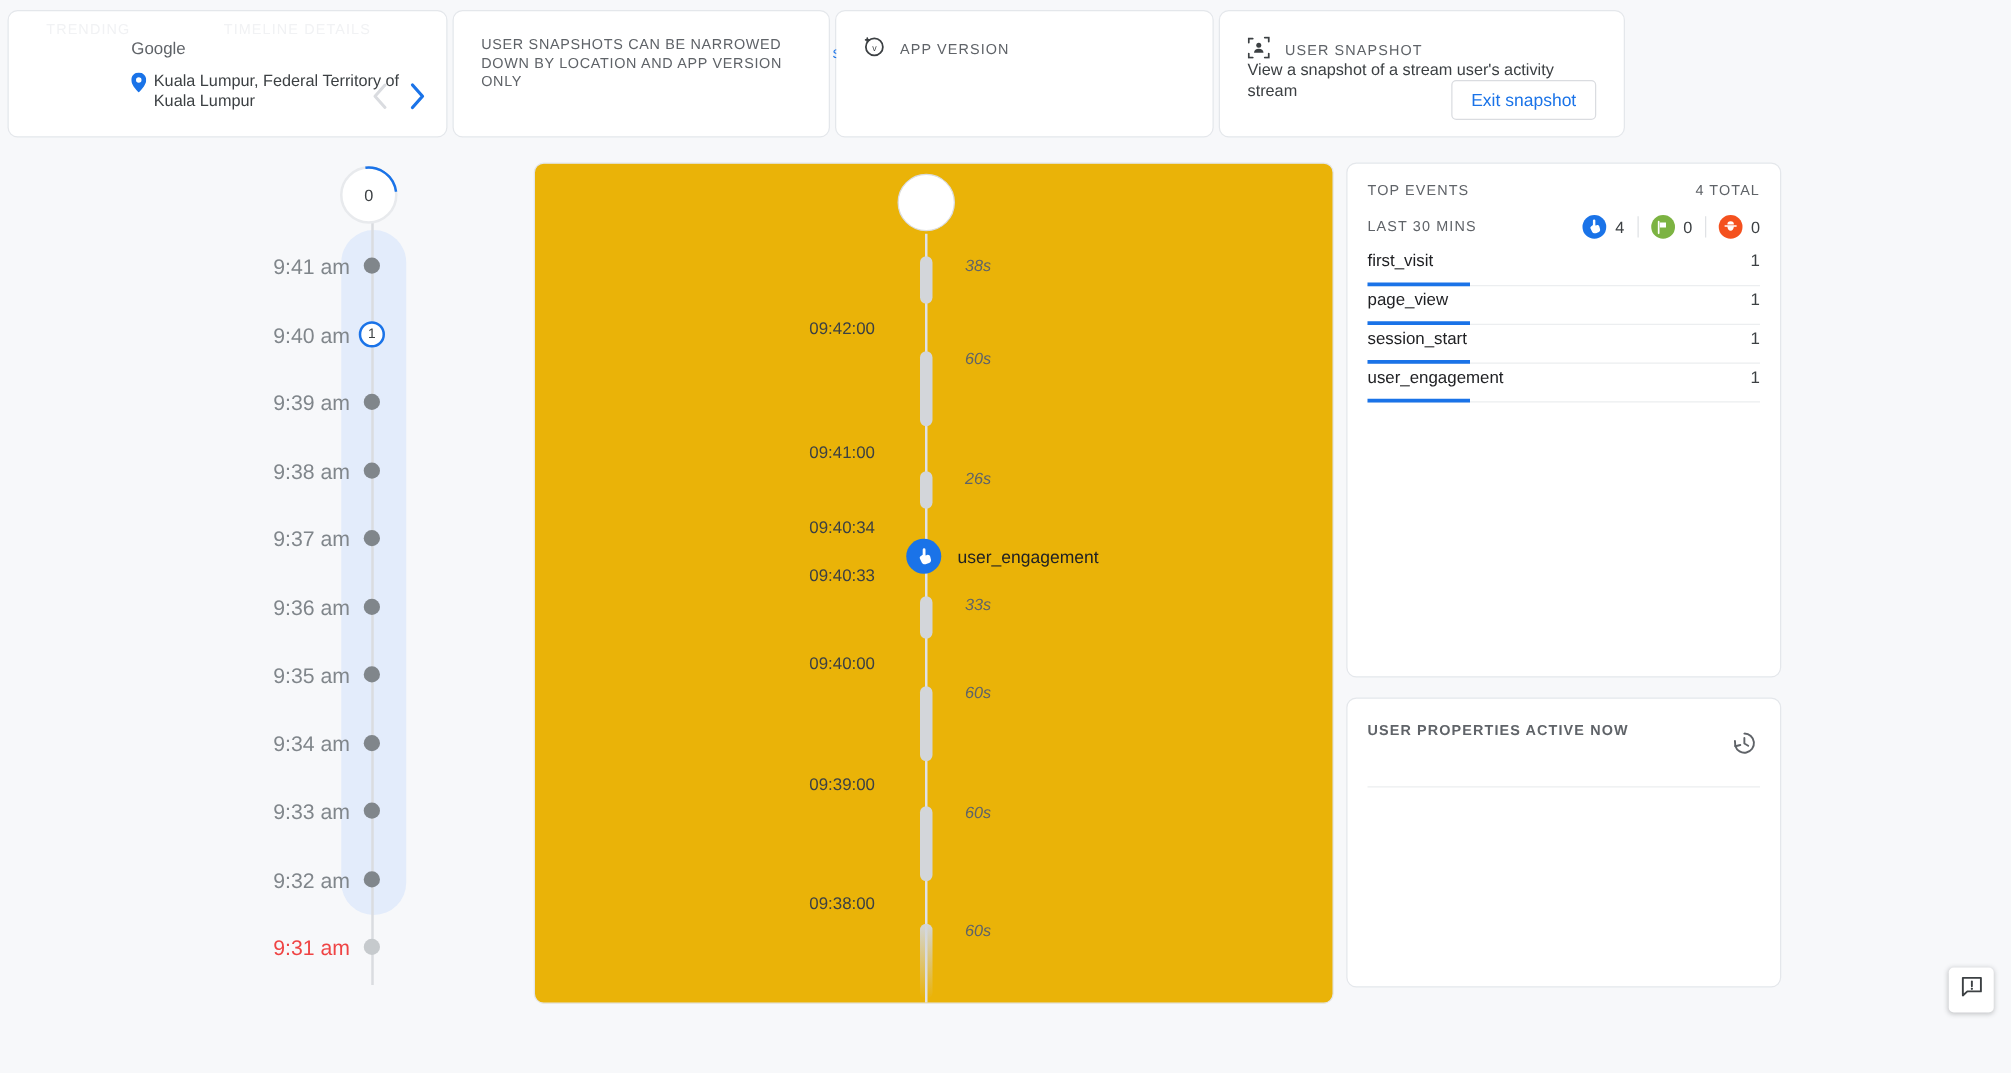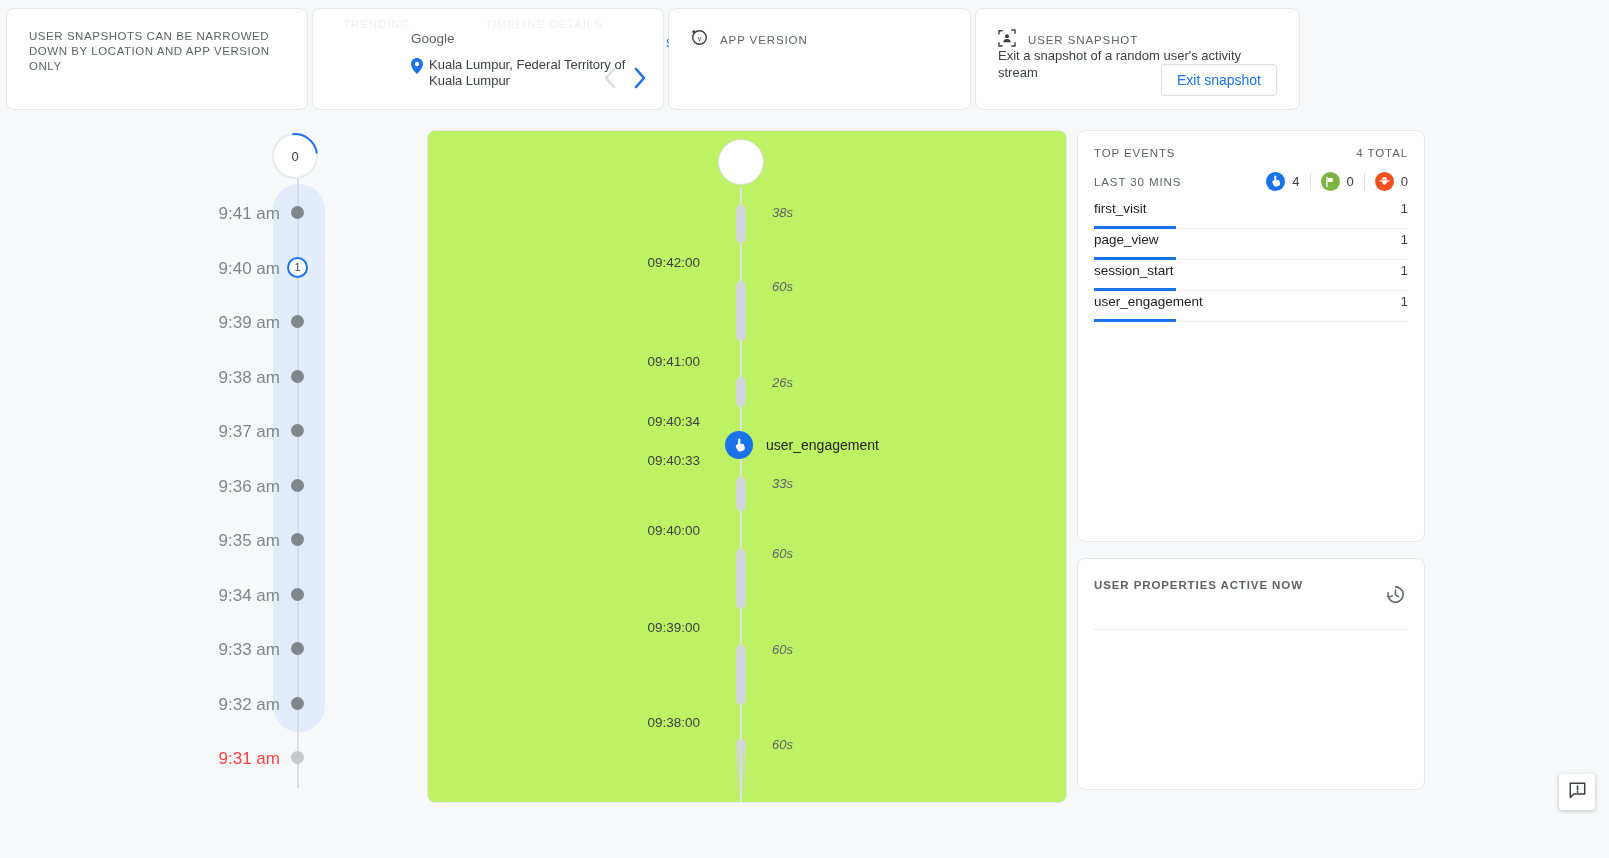--- a/index.html
+++ b/index.html
@@ -148,21 +148,21 @@
     display: flex; align-items: center; justify-content: center;
     font-size: 11px; color: #3c4043;
   }
   .tick.faded .lbl { color: #ef4444; text-align: center; }
   .tick.faded .dot { background: #c6cacd; }
 
   
   .panel-center {
     position: absolute; left: 427px; top: 130px;
     width: 640px; height: 673px;
-    background: #bef264; border: 1px solid #e4e7eb; border-radius: 8px;
+    background: #eab308; border: 1px solid #e4e7eb; border-radius: 8px;
     overflow: hidden;
   }
   .center-axis {
     position: absolute; left: 312px; top: 56px; width: 2px; height: 620px;
     background: #e0e2e5;
   }
   .top-circle {
     position: absolute; left: 290px; top: 8px;
     width: 46px; height: 46px; border-radius: 50%;
     background: #fff; border: 1px solid #dadce0;
@@ -253,24 +253,20 @@
     position: absolute; right: 14px; bottom: 48px;
     width: 36px; height: 36px; border-radius: 4px;
     background: #fff; box-shadow: 0 1px 4px rgba(60,64,67,.3);
     display: flex; align-items: center; justify-content: center; cursor: pointer;
   }
 </style>
 </head>
 <body>
 
 <div class="cards-row">
-
-  <div class="card c-note">
-    <div class="note-text">USER SNAPSHOTS CAN BE NARROWED DOWN BY LOCATION AND APP VERSION ONLY</div>
-  </div>
 
   <div class="card c-trend">
     <div class="ghost-label ghost-1">TRENDING</div>
     <div class="ghost-label ghost-2">TIMELINE DETAILS</div>
     <div class="card-brand">Google</div>
     <div class="loc-line">
       <span class="pin-blue">
         <svg width="12" height="16" viewBox="0 0 12 16">
             <path d="M6 0C2.7 0 0 2.7 0 6c0 4.5 6 10 6 10s6-5.5 6-10c0-3.3-2.7-6-6-6zm0 8.2A2.2 2.2 0 1 1 6 3.8a2.2 2.2 0 0 1 0 4.4z" fill="#1a73e8"></path>
           </svg>
@@ -284,20 +280,24 @@
           </svg>
       </span>
       <span class="arrow">
         <svg width="14" height="22" viewBox="0 0 14 22">
             <path d="M3 2l8 9-8 9" stroke="#1a73e8" stroke-width="2.6" fill="none" stroke-linecap="round" stroke-linejoin="round"></path>
           </svg>
       </span>
     </div>
   </div>
 
+  <div class="card c-note">
+    <div class="note-text">USER SNAPSHOTS CAN BE NARROWED DOWN BY LOCATION AND APP VERSION ONLY</div>
+  </div>
+
 
   <div class="card c-ver">
     <div class="card-head">
       <span>
         <svg width="17" height="17" viewBox="0 0 18 18">
             <circle cx="9" cy="9" r="7.2" fill="none" stroke="#3c4043" stroke-width="1.5"></circle>
             <path d="M3 4.5V1.6M1.6 3h2.9" stroke="#3c4043" stroke-width="1.5" stroke-linecap="round"></path>
             <text x="9" y="12.3" font-size="7.5" fill="#3c4043" text-anchor="middle" font-family="Liberation Sans, sans-serif">v</text>
           </svg>
       </span>
@@ -309,21 +309,21 @@
     <div class="card-head">
       <span>
         <svg width="18" height="18" viewBox="0 0 18 18">
           <path d="M1 5V1.8h3.2M13.8 1h3.2v3.2M17 13.8V17h-3.2M4.2 17H1v-3.2" stroke="#3c4043" stroke-width="1.4" fill="none" stroke-linecap="round"></path>
           <circle cx="9" cy="7.2" r="2" fill="#3c4043"></circle>
           <path d="M5.2 13.2c0-2.1 1.7-3.3 3.8-3.3s3.8 1.2 3.8 3.3z" fill="#3c4043"></path>
         </svg>
       </span>
       <span class="hd">USER SNAPSHOT</span>
     </div>
-    <div class="snap-desc">Exit a snapshot of a random user's activity stream</div>
+    <div class="snap-desc">View a snapshot of a stream user's activity stream</div>
     <button class="exit-btn">Exit snapshot</button>
   </div>
 </div>
 
 <div class="sliver">S</div>
 
 <div class="minute-rail">
   <div class="rail-band"></div>
   <div class="rail-line"></div>
   <div class="bubble">0</div>

